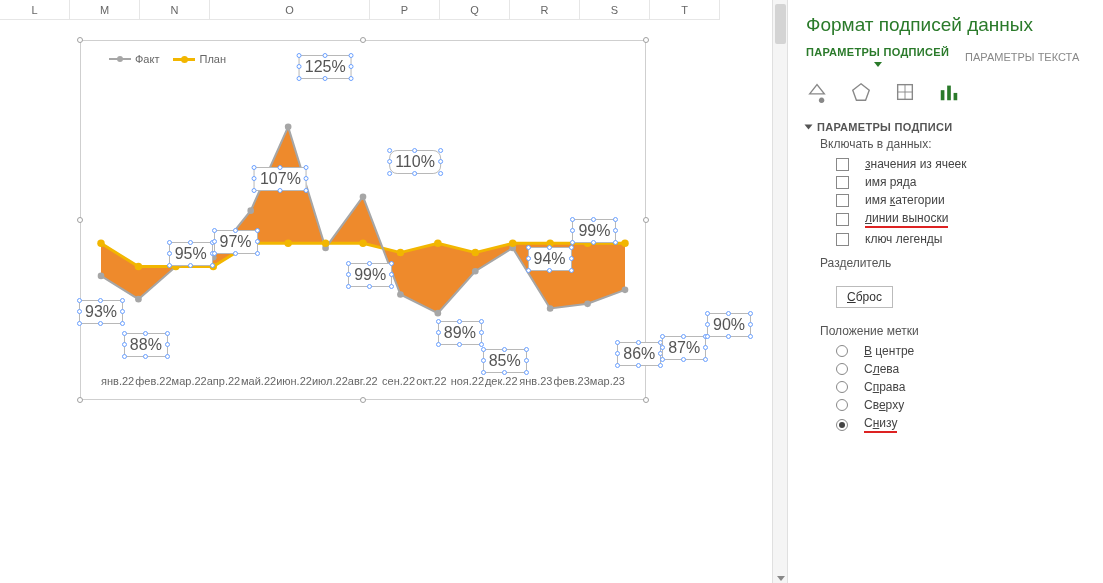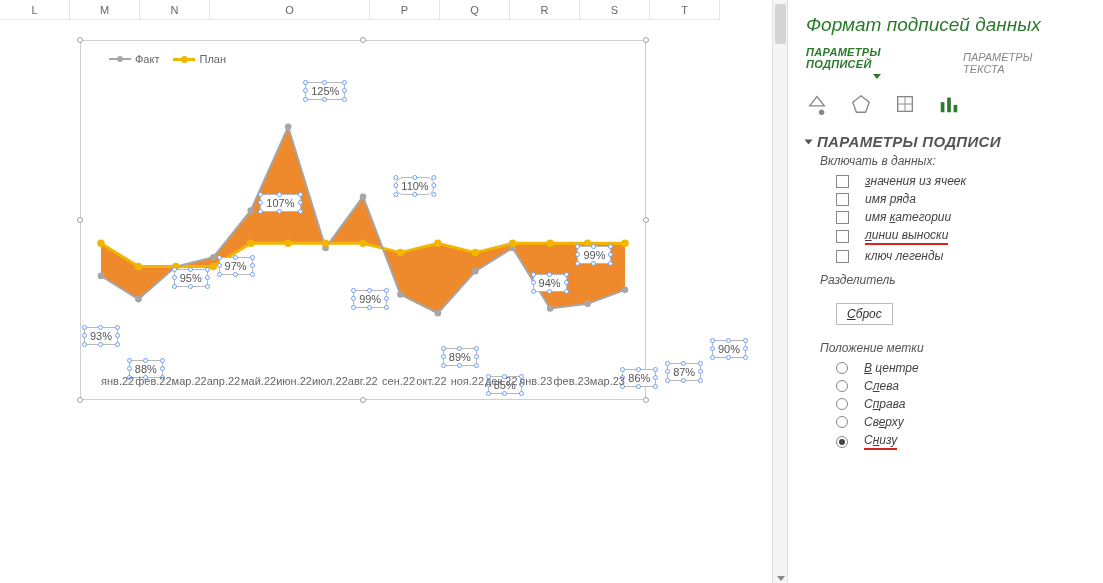--- a/index.html
+++ b/index.html
@@ -91,28 +91,27 @@
   .axis-labels .xl { flex: 1; }
 
   .plot {
     position: absolute;
     top: 40px; left: 20px; right: 20px; bottom: 40px;
   }
   .plot svg { width: 100%; height: 100%; overflow: visible; }
 
   .data-label {
     position: absolute;
-    font-size: 11px;
+    font-size: 16px;
     color: #555;
     background: #fff;
     border: 1px solid #b8b8b8;
     padding: 2px 5px;
     transform: translate(-50%, -50%);
     white-space: nowrap;
-    margin-top: 24px;
   }
   .data-label .dh {
     position:absolute; width:5px; height:5px;
     background:#fff; border:1px solid #6aa0ff; border-radius:50%;
   }
   .data-label .dh.tl{top:-3px;left:-3px;}
   .data-label .dh.tr{top:-3px;right:-3px;}
   .data-label .dh.bl{bottom:-3px;left:-3px;}
   .data-label .dh.br{bottom:-3px;right:-3px;}
   .data-label .dh.tm{top:-3px;left:50%;margin-left:-3px;}
@@ -131,24 +130,23 @@
     background:#d4d4d4; border-radius:2px;
   }
   .scrollbar-v .arrow-down {
     position:absolute; bottom:2px; left:4px;
     width:0;height:0;border-left:4px solid transparent;border-right:4px solid transparent;
     border-top:5px solid #888;
   }
 
   .side-panel {
     flex: 1;
-    padding: 14px 28px 0 18px;
+    padding: 14px 16px 0 18px;
     color: #444;
     overflow: hidden;
-    font-style: italic;
   }
   .side-title {
     font-size: 19px;
     color: #2a7a2a;
     font-weight: 400;
     margin-bottom: 10px;
   }
   .tabrow {
     display: flex;
     gap: 16px;
@@ -164,21 +162,21 @@
   }
   .tab-active .caret {
     width:0;height:0;border-left:4px solid transparent;border-right:4px solid transparent;
     border-top:5px solid #2a7a2a;
   }
   .tab-inactive { color: #888; }
   .iconrow { display:flex; gap:22px; margin-bottom:18px; }
   .iconrow svg { width:22px; height:22px; }
   .section-header {
     display:flex; align-items:center; gap:6px;
-    font-size:15px; font-weight:700; color:#555;
+    font-size:11px; font-weight:700; color:#555;
     letter-spacing:.3px; margin-bottom:0;
   }
   .section-header .tri {
     width:0;height:0;border-top:4px solid transparent;border-bottom:4px solid transparent;
     border-left:5px solid #555; transform: rotate(90deg);
   }
   .sub-label { font-size:12px; color:#555; margin: 4px 0 6px 14px; }
   .checkrow, .radiorow {
     display:flex; align-items:center; gap:16px;
     margin: 4px 0 4px 30px;

